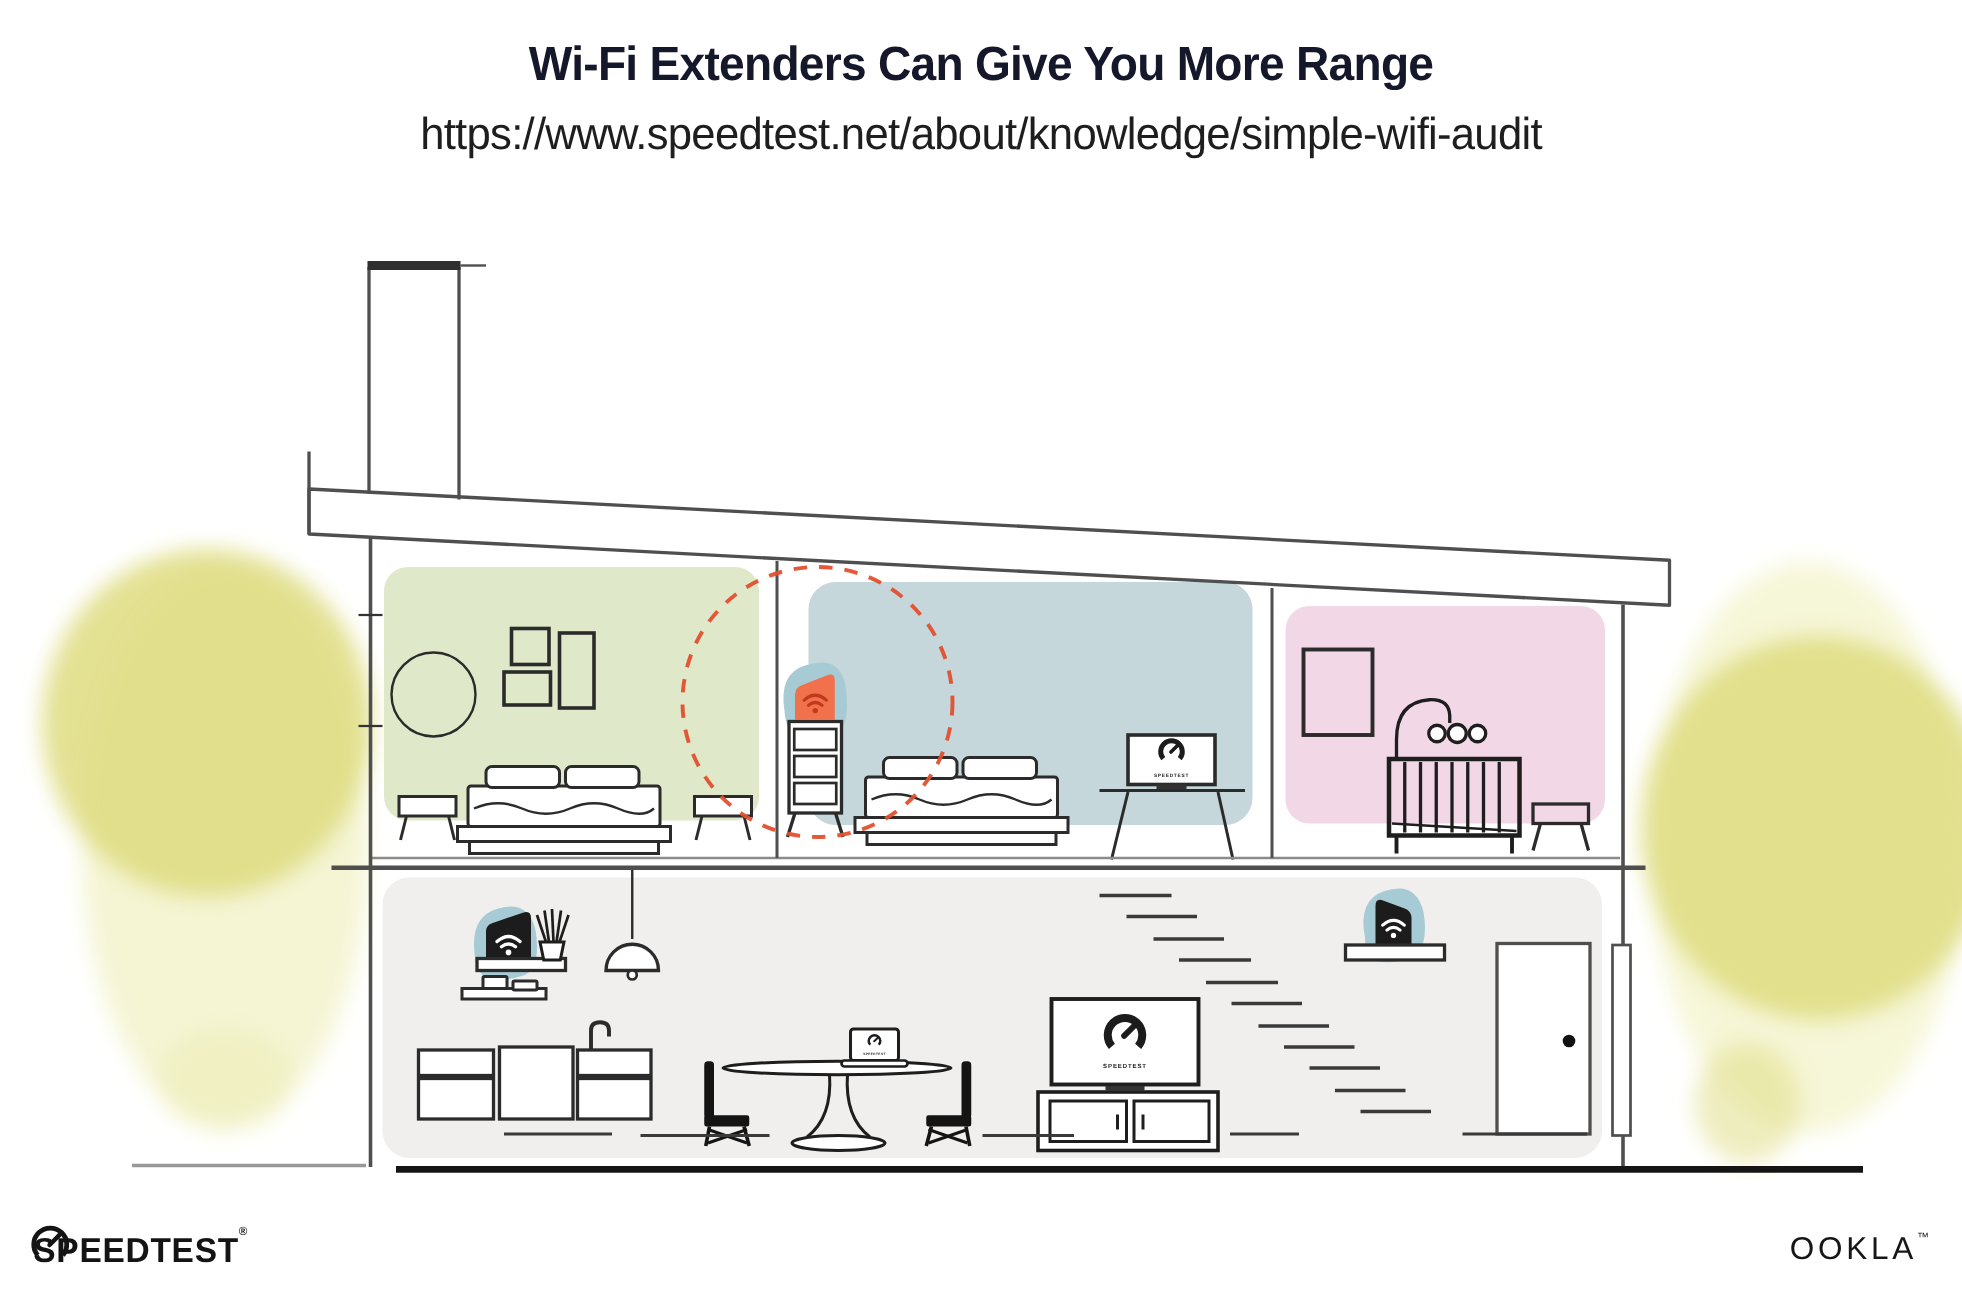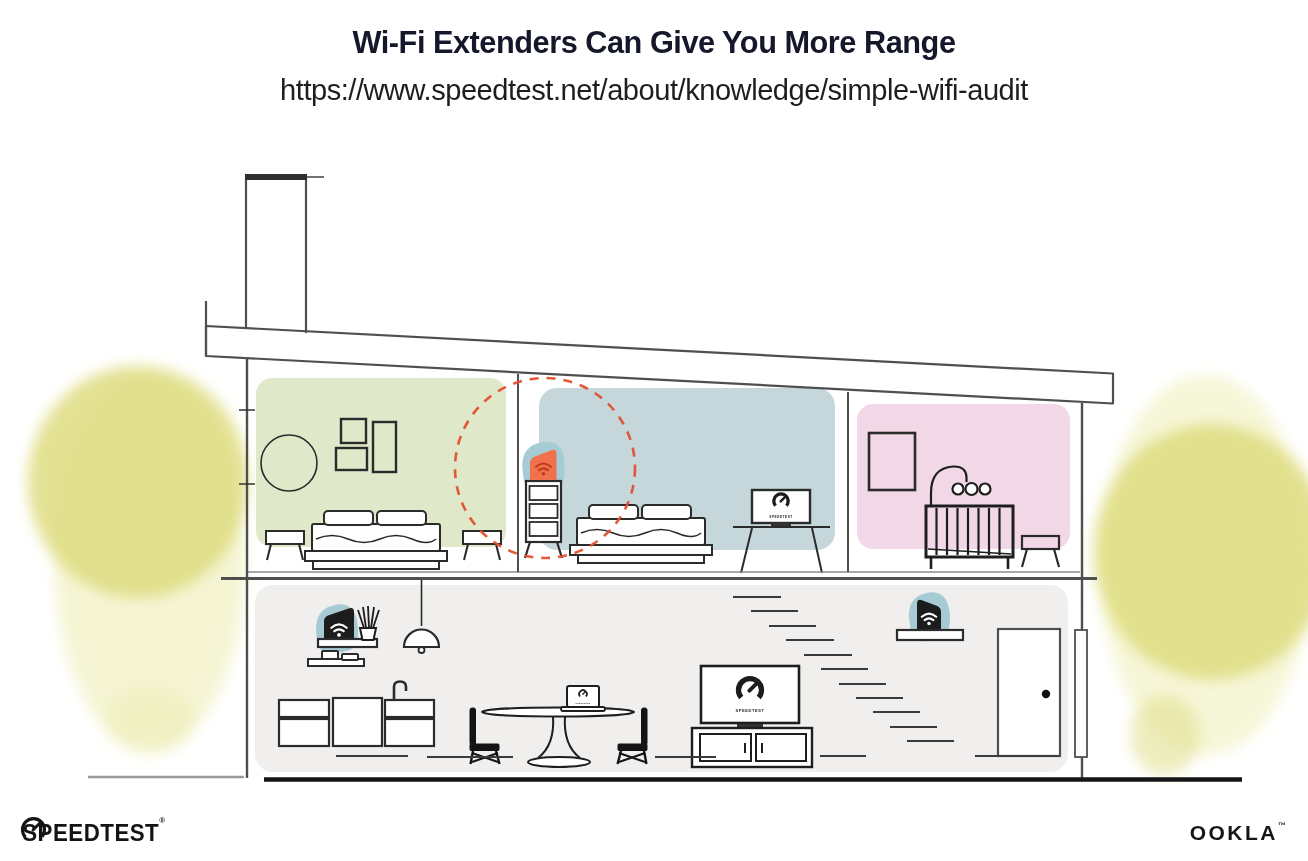--- a/index.html
+++ b/index.html
@@ -7,21 +7,21 @@
   .page{position:relative;width:1308px;height:861px;}
   .hdr{position:absolute;top:24px;left:0;width:100%;text-align:center;z-index:5;}
   .hdr .title{font-size:32px;font-weight:700;letter-spacing:-0.5px;color:#15172b;
     display:inline-block;transform:scaleX(.96);}
   .hdr .url{margin-top:12px;font-size:30px;font-weight:400;letter-spacing:-0.5px;color:#1e1e1e;
     display:inline-block;transform:scaleX(.97);width:100%;}
   .ftr{position:absolute;bottom:14px;left:0;width:100%;z-index:5;}
   .ft-left{position:absolute;left:20px;bottom:0;display:flex;align-items:center;gap:8px;}
   .ft-left .st{font-size:23px;font-weight:700;letter-spacing:.5px;color:#141414;transform:scaleX(.97);}
   .ft-left sup{font-size:8px;vertical-align:18px;color:#141414;}
-  .ft-right{position:absolute;right:22px;bottom:2px;font-size:21px;font-weight:700;
+  .ft-right{position:absolute;right:22px;bottom:2px;font-size:21px;font-weight:400;
     letter-spacing:2.5px;color:#161616;}
   .ft-right sup{font-size:8px;letter-spacing:0;vertical-align:12px;}
   svg{position:absolute;left:0;top:0;z-index:1;}
   svg text{font-family:"Liberation Sans", sans-serif;}
   .scr-label{font-weight:700;fill:#1c1c1c;}
 </style>
 </head>
 <body>
 
 <div class="page">

